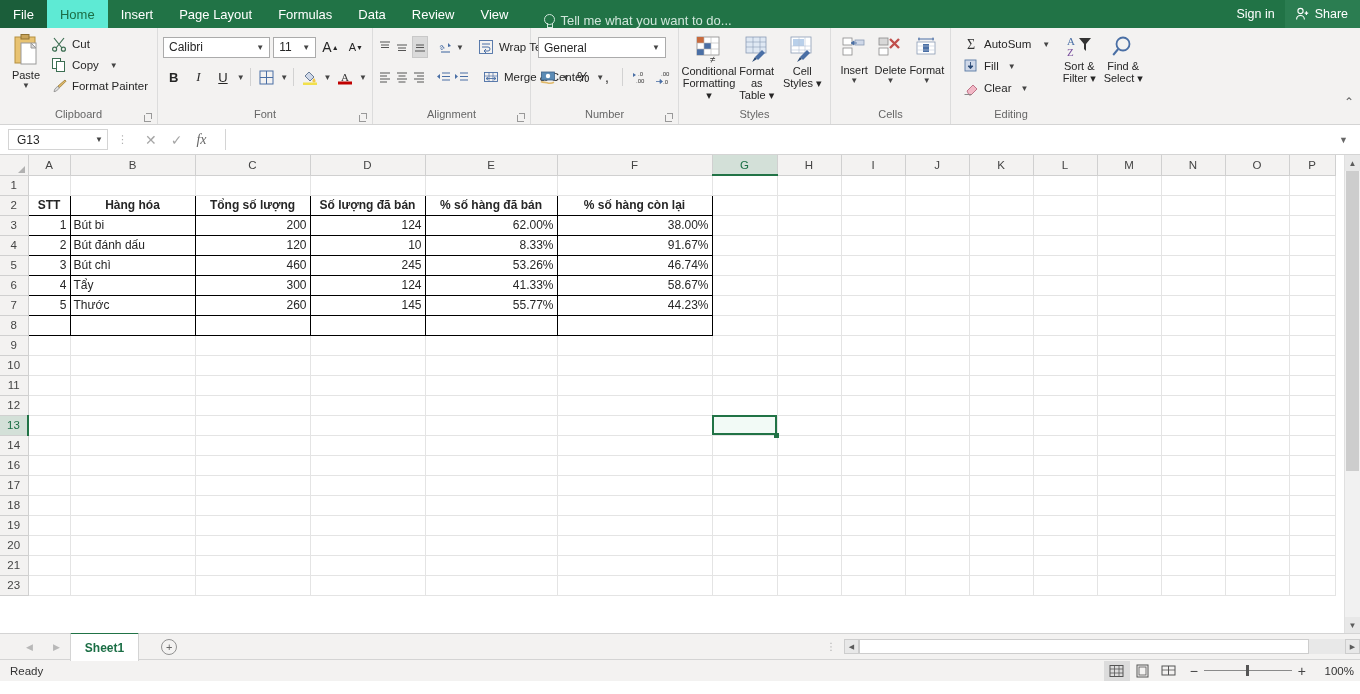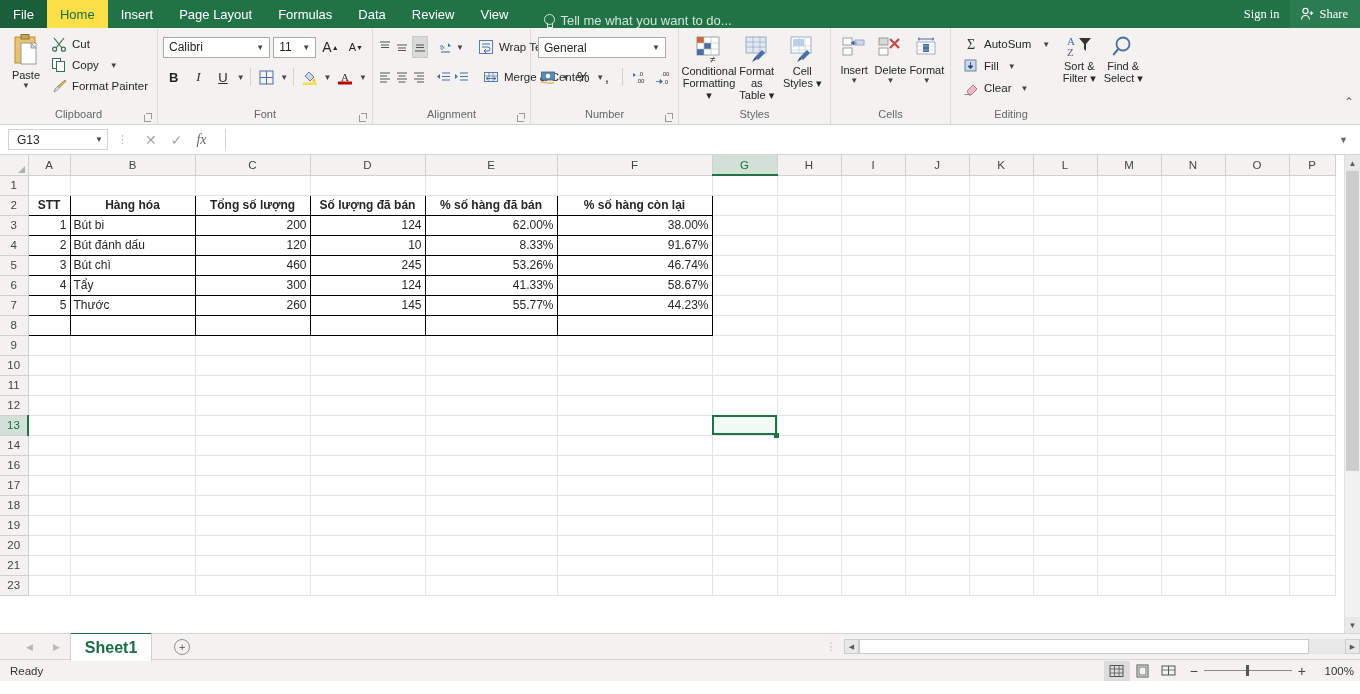--- a/index.html
+++ b/index.html
@@ -13,36 +13,36 @@
   
   .tabbar {
     height:28px; background:#217346; display:flex; align-items:flex-end;
     position:relative;
   }
   .tab {
     height:28px; padding:8px 13px; color:#fff; font-size:13px;
     display:flex; align-items:center; cursor:default; white-space:nowrap;
   }
   .tab.file { background:#1b5e3a; }
-  .tab.active { background:#fde047; color:#1b6e45; font-weight:400; }
+  .tab.active { background:#5eead4; color:#1b6e45; font-weight:400; }
   .tellme {
     display:flex; align-items:center; gap:6px; color:#cfe6da;
     font-size:13px; padding-left:22px; font-style:normal; white-space:nowrap;
   }
   .bulb { width:11px; height:14px; position:relative; display:inline-block; }
   .bulb:before {
     content:""; position:absolute; left:1px; top:0; width:9px; height:9px;
     border:1.3px solid #cfe6da; border-radius:50%;
   }
   .bulb:after {
     content:""; position:absolute; left:3.5px; top:9.5px; width:4px; height:3.5px;
     border:1.3px solid #cfe6da; border-top:none;
   }
   .topright {
-    position:absolute; right:0; top:0; height:28px; display:flex; align-items:center;font-family:Liberation Serif, serif;
+    position:absolute; right:0; top:0; height:28px; display:flex; align-items:center;
   }
   .signin { color:#fff; font-size:12.5px; padding:0 10px; white-space:nowrap;}
   .sharebtn {
     display:flex; align-items:center; gap:5px; color:#fff; font-size:12.5px;
     background:#2b7d51; height:36px; padding:0 12px 0 10px; white-space:nowrap;
   }
   
   .ribbon {
     height:97px; background:#f3f2f1; display:flex; position:relative;
     border-bottom:1px solid #d4d4d4;
@@ -175,21 +175,21 @@
   .vs-space { flex:1; }
   
   .sheetbar {
     height:26px; background:#f3f2f1; display:flex; align-items:center;
     border-top:1px solid #d4d4d4; padding-left:16px;
   }
   .navarrow { color:#b8b8b8; font-size:9px; padding:0 10px; }
   .sheettab {
     height:29px; background:#fff; border:1px solid #d4d4d4; border-bottom:none;
     border-top:2px solid #217346; display:flex; align-items:center; padding:0 14px;
-    font-size:16px; font-weight:bold; color:#1b6e45;
+    font-size:12px; font-weight:bold; color:#1b6e45;
   }
   .addsheet {
     width:16px; height:16px; border:1.2px solid #919191; border-radius:50%;
     display:flex; align-items:center; justify-content:center; color:#666;
     font-size:11px; margin-left:22px; line-height:0;
   }
   .hsplit { margin-left:auto; color:#b0b0b0; font-size:10px; padding:0 8px; }
   .hscroll { width:516px; height:15px; display:flex; align-items:center; }
   .hs-btn { width:15px; height:15px; background:#e8e8e8; border:1px solid #cdcdcd; display:flex; align-items:center; justify-content:center; font-size:7px; color:#5c5c5c;}
   .hs-track { flex:1; height:15px; background:#e8e8e8; position:relative; }

